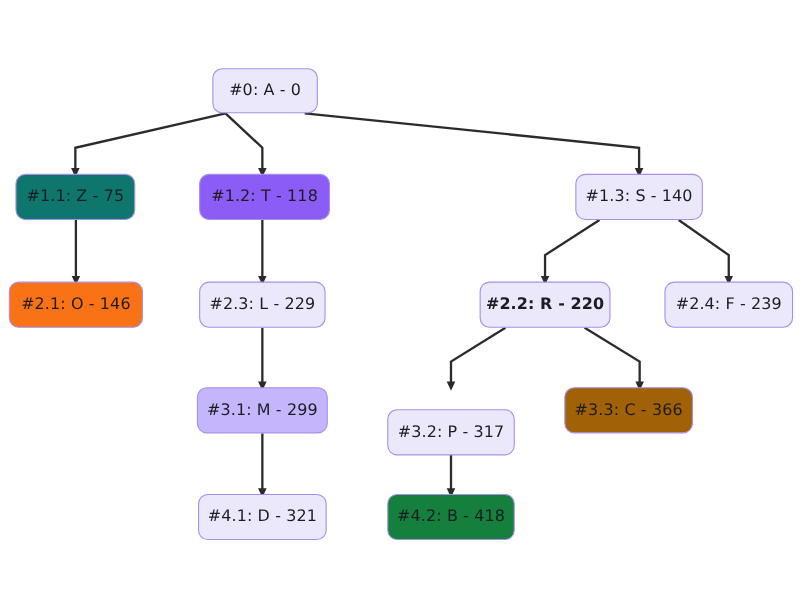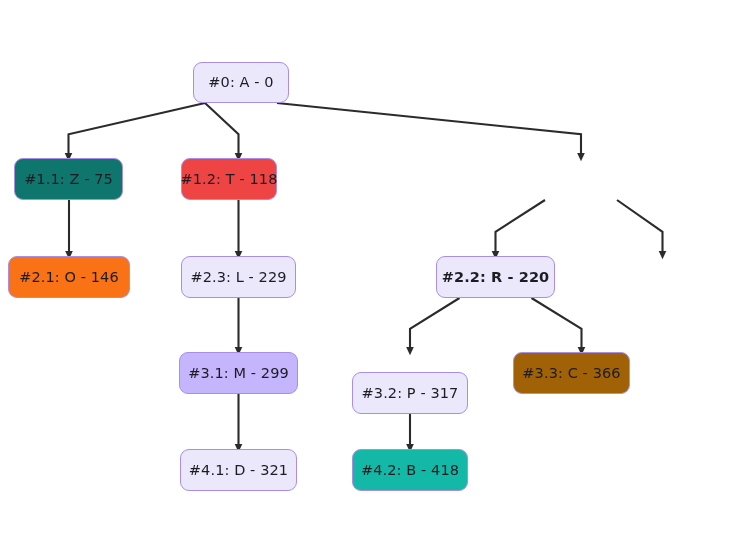--- a/index.html
+++ b/index.html
@@ -70,40 +70,46 @@
       <path d="M531.5,298 L581.5,328.74 L581.5,351" fill="none" stroke="#2b2b2b" stroke-width="2.1" stroke-linejoin="miter" stroke-linecap="butt" marker-end="url(#arrowhead)"></path>
       <path d="M238.5,394 L238.5,448" fill="none" stroke="#2b2b2b" stroke-width="2.1" stroke-linejoin="miter" stroke-linecap="butt" marker-end="url(#arrowhead)"></path>
       <path d="M410,394 L410,448" fill="none" stroke="#2b2b2b" stroke-width="2.1" stroke-linejoin="miter" stroke-linecap="butt" marker-end="url(#arrowhead)"></path>
     </svg>
 <div class="node" style="left: 193px; top: 62px; width: 96px; height: 41px; background: rgb(236, 232, 251); border-color: rgb(169, 142, 232); color: rgb(28, 28, 34);">
       <span class="node-label">#0: A - 0</span>
     </div>
     <div class="node" style="left: 14px; top: 158px; width: 109px; height: 42px; background: #0f766e; border-color: rgb(169, 142, 232); color: rgb(28, 28, 34);">
       <span class="node-label">#1.1: Z - 75</span>
     </div>
-    <div class="node" style="left: 181px; top: 158px; width: 96px; height: 42px; background: #ef4444; border-color: rgb(169, 142, 232); color: rgb(28, 28, 34);">
+    <div class="node" style="left: 181px; top: 158px; width: 119px; height: 42px; background: #8b5cf6; border-color: rgb(169, 142, 232); color: rgb(28, 28, 34);">
       <span class="node-label">#1.2: T - 118</span>
+    </div>
+    <div class="node" style="left: 523px; top: 158px; width: 116px; height: 42px; background: rgb(236, 232, 251); border-color: rgb(169, 142, 232); color: rgb(28, 28, 34);">
+      <span class="node-label">#1.3: S - 140</span>
     </div>
     <div class="node" style="left: 8px; top: 256px; width: 122px; height: 42px; background: #f97316; border-color: rgb(169, 142, 232); color: rgb(28, 28, 34);">
       <span class="node-label">#2.1: O - 146</span>
     </div>
     <div class="node" style="left: 181px; top: 256px; width: 115px; height: 42px; background: rgb(236, 232, 251); border-color: rgb(169, 142, 232); color: rgb(28, 28, 34);">
       <span class="node-label">#2.3: L - 229</span>
     </div>
     <div class="node" style="left: 436px; top: 256px; width: 119px; height: 42px; background: rgb(236, 232, 251); border-color: rgb(169, 142, 232); color: rgb(28, 28, 34); font-weight: bold;">
       <span class="node-label">#2.2: R - 220</span>
+    </div>
+    <div class="node" style="left: 604px; top: 256px; width: 117px; height: 42px; background: rgb(236, 232, 251); border-color: rgb(169, 142, 232); color: rgb(28, 28, 34);">
+      <span class="node-label">#2.4: F - 239</span>
     </div>
     <div class="node" style="left: 179px; top: 352px; width: 119px; height: 42px; background: #c4b5fd; border-color: rgb(169, 142, 232); color: rgb(28, 28, 34);">
       <span class="node-label">#3.1: M - 299</span>
     </div>
     <div class="node" style="left: 352px; top: 352px; width: 116px; height: 42px; background: rgb(236, 232, 251); border-color: rgb(169, 142, 232); color: rgb(28, 28, 34); margin-top: 20px;">
       <span class="node-label">#3.2: P - 317</span>
     </div>
     <div class="node" style="left: 513px; top: 352px; width: 117px; height: 42px; background: #a16207; border-color: rgb(169, 142, 232); color: rgb(28, 28, 34);">
       <span class="node-label">#3.3: C - 366</span>
     </div>
     <div class="node" style="left: 180px; top: 449px; width: 117px; height: 42px; background: rgb(236, 232, 251); border-color: rgb(169, 142, 232); color: rgb(28, 28, 34);">
       <span class="node-label">#4.1: D - 321</span>
     </div>
-    <div class="node" style="left: 352px; top: 449px; width: 116px; height: 42px; background: #14b8a6; border-color: rgb(169, 142, 232); color: rgb(28, 28, 34);">
+    <div class="node" style="left: 352px; top: 449px; width: 116px; height: 42px; background: #15803d; border-color: rgb(169, 142, 232); color: rgb(28, 28, 34);">
       <span class="node-label">#4.2: B - 418</span>
     </div>
   </div>
 
 </body></html>

